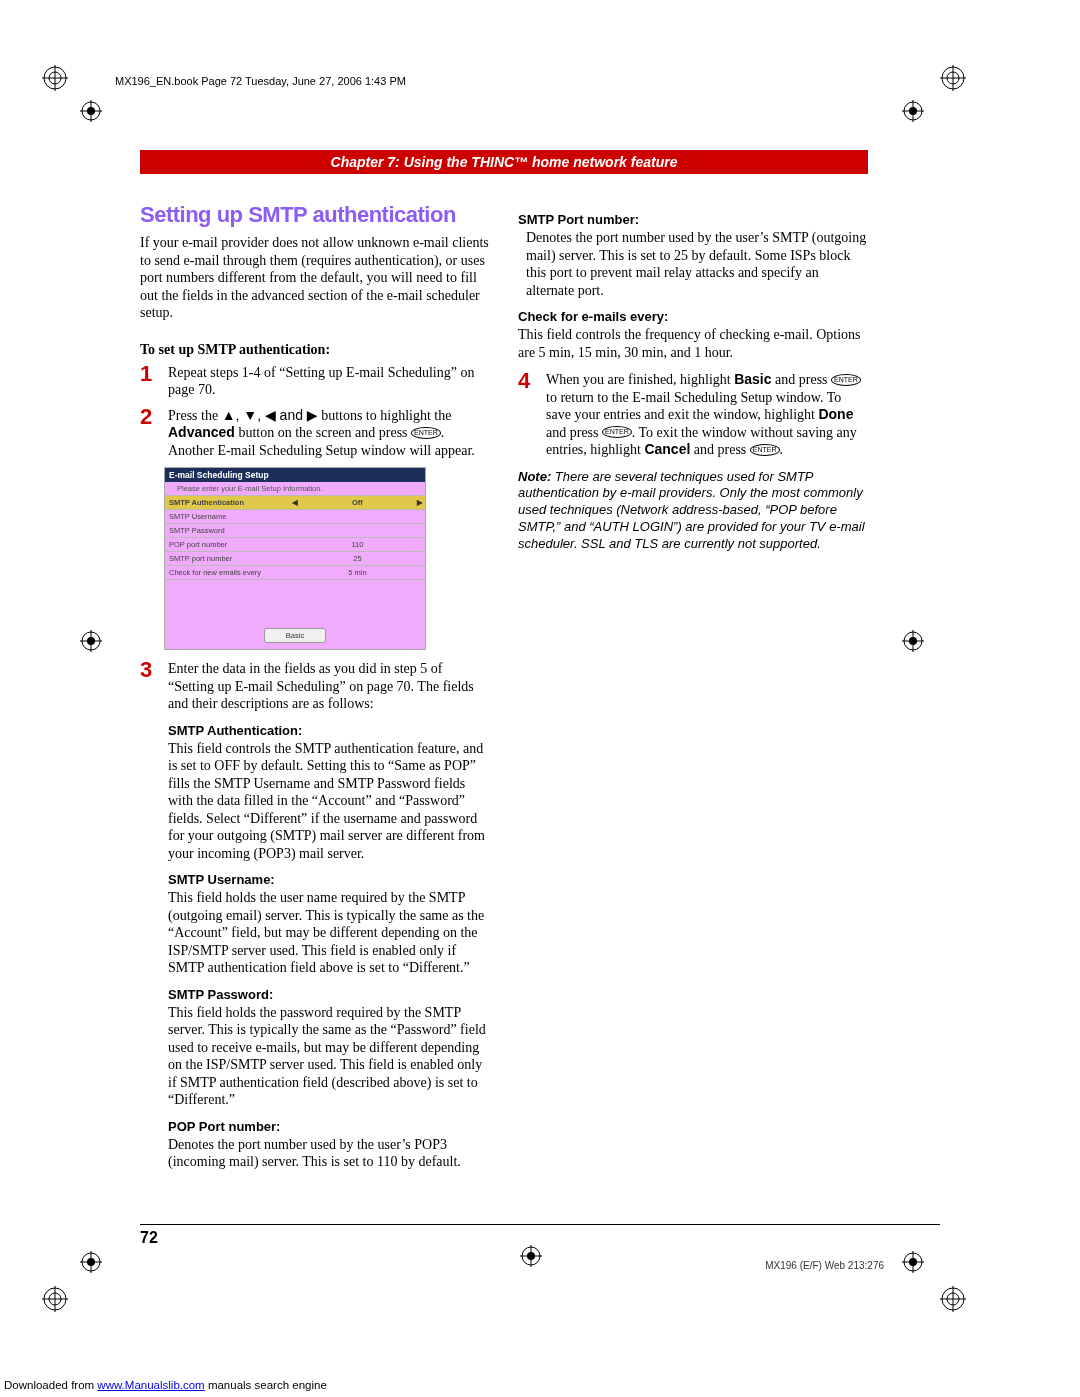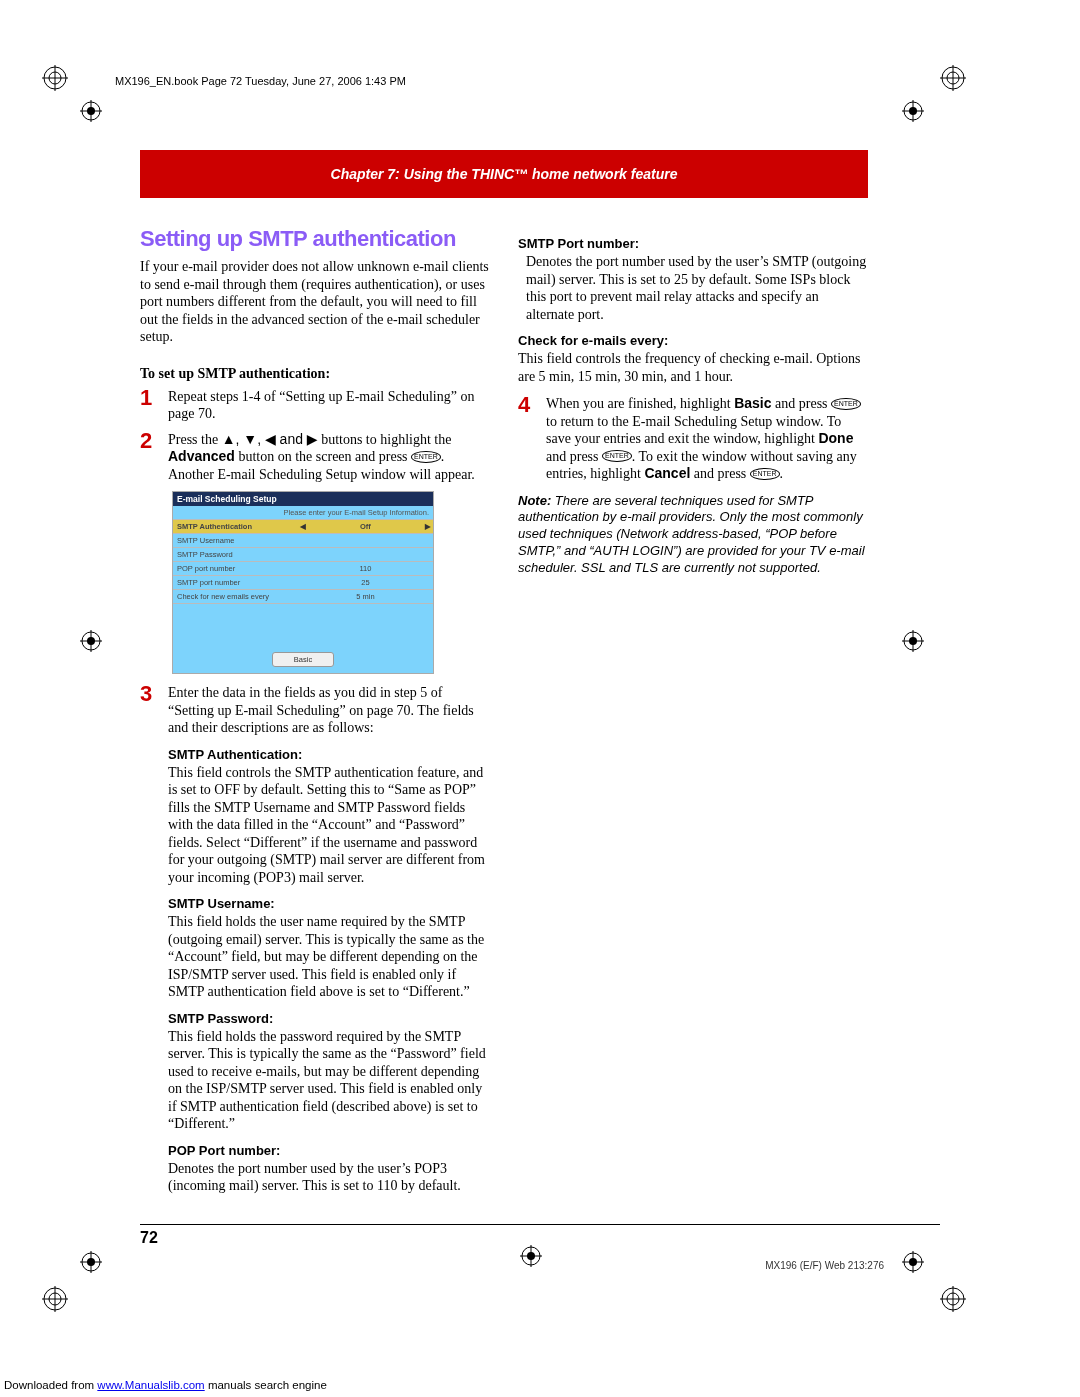--- a/index.html
+++ b/index.html
@@ -52,21 +52,21 @@
     right: 140px;
   }
   .chapter-bar {
     background: #c00;
     color: #fff;
     text-align: center;
     font-family: Arial, sans-serif;
     font-weight: bold;
     font-style: italic;
     font-size: 14px;
-    padding: 16px 0;
+    padding: 4px 0;
     margin-bottom: 28px;
   }
   .columns {
     display: flex;
     gap: 28px;
   }
   .col {
     flex: 1 1 50%;
   }
   h1.section {
@@ -133,40 +133,39 @@
     height: 10px;
     min-width: 12px;
     text-align: center;
     position: relative;
     top: -1px;
   }
   .arrow { font-family: Arial, sans-serif; }
 
   
   .osd {
-    margin: 8px 0 10px 32px;
+    margin: 8px 0 10px 24px;
     width: 260px;
-    background: #7dd3fc;
+    background: #f0abfc;
     font-family: Arial, sans-serif;
     font-size: 8px;
     color: #444;
     border: 1px solid #aaa;
   }
   .osd .title {
     background: #1b2f5a;
     color: #fff;
     font-weight: bold;
     padding: 2px 4px;
     font-size: 8.5px;
   }
   .osd .prompt {
-    padding: 2px 4px;
+    padding: 2px 12px;
     font-size: 7.5px;
     color: #555;
-    text-align: right;
   }
   .osd table { width: 100%; border-collapse: collapse; }
   .osd td {
     padding: 2px 4px;
     border-top: 1px solid #bbb;
     font-size: 7.5px;
   }
   .osd .hl { background: #dfc84a; }
   .osd .hlcell { text-align: center; position: relative; }
   .osd .hlcell .tri-l, .osd .hlcell .tri-r {

